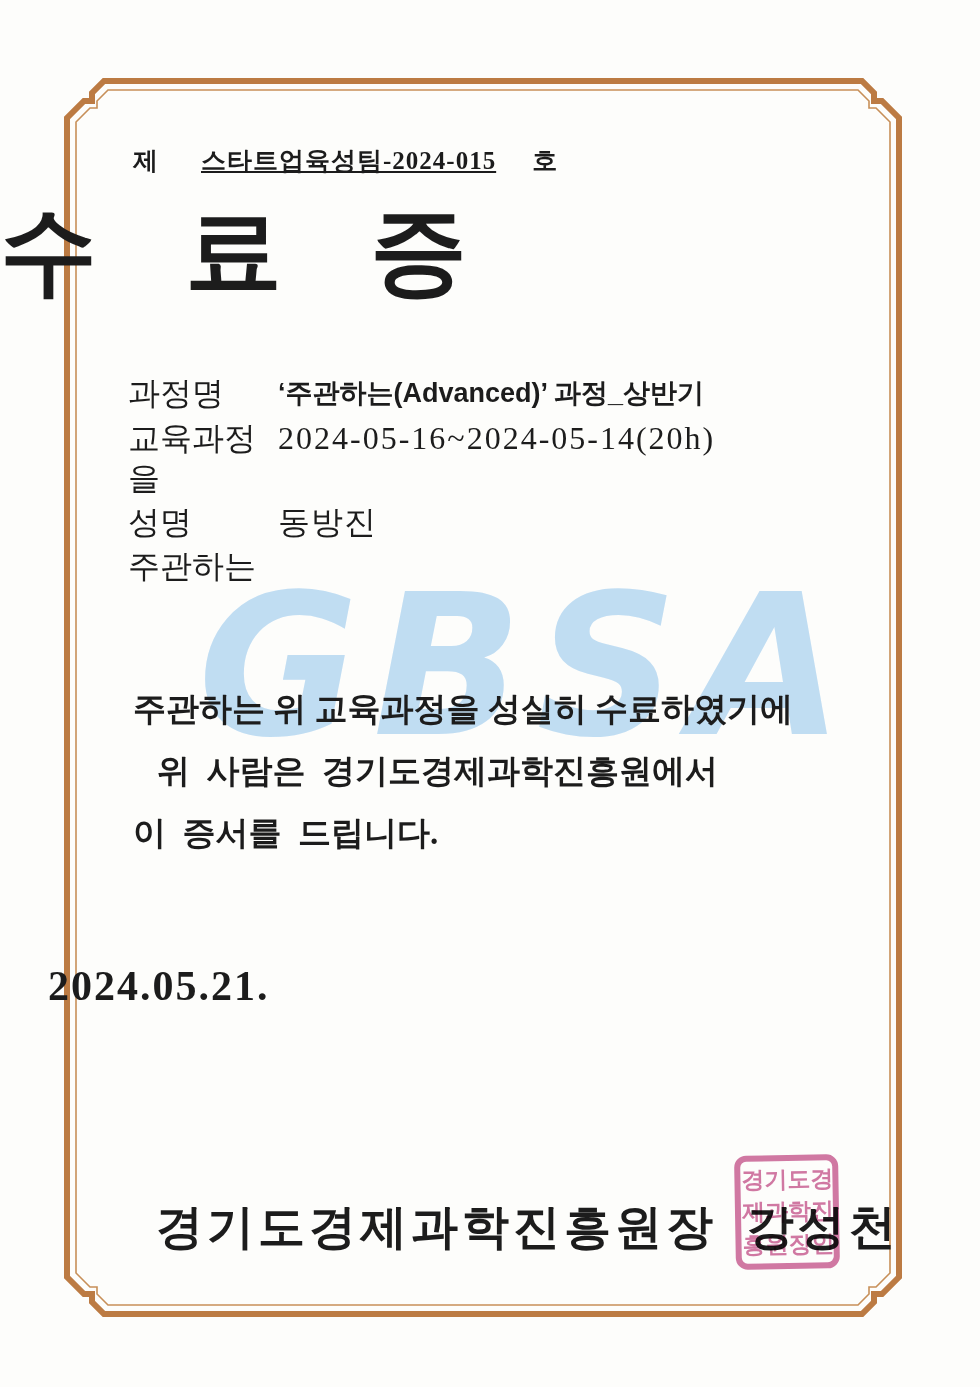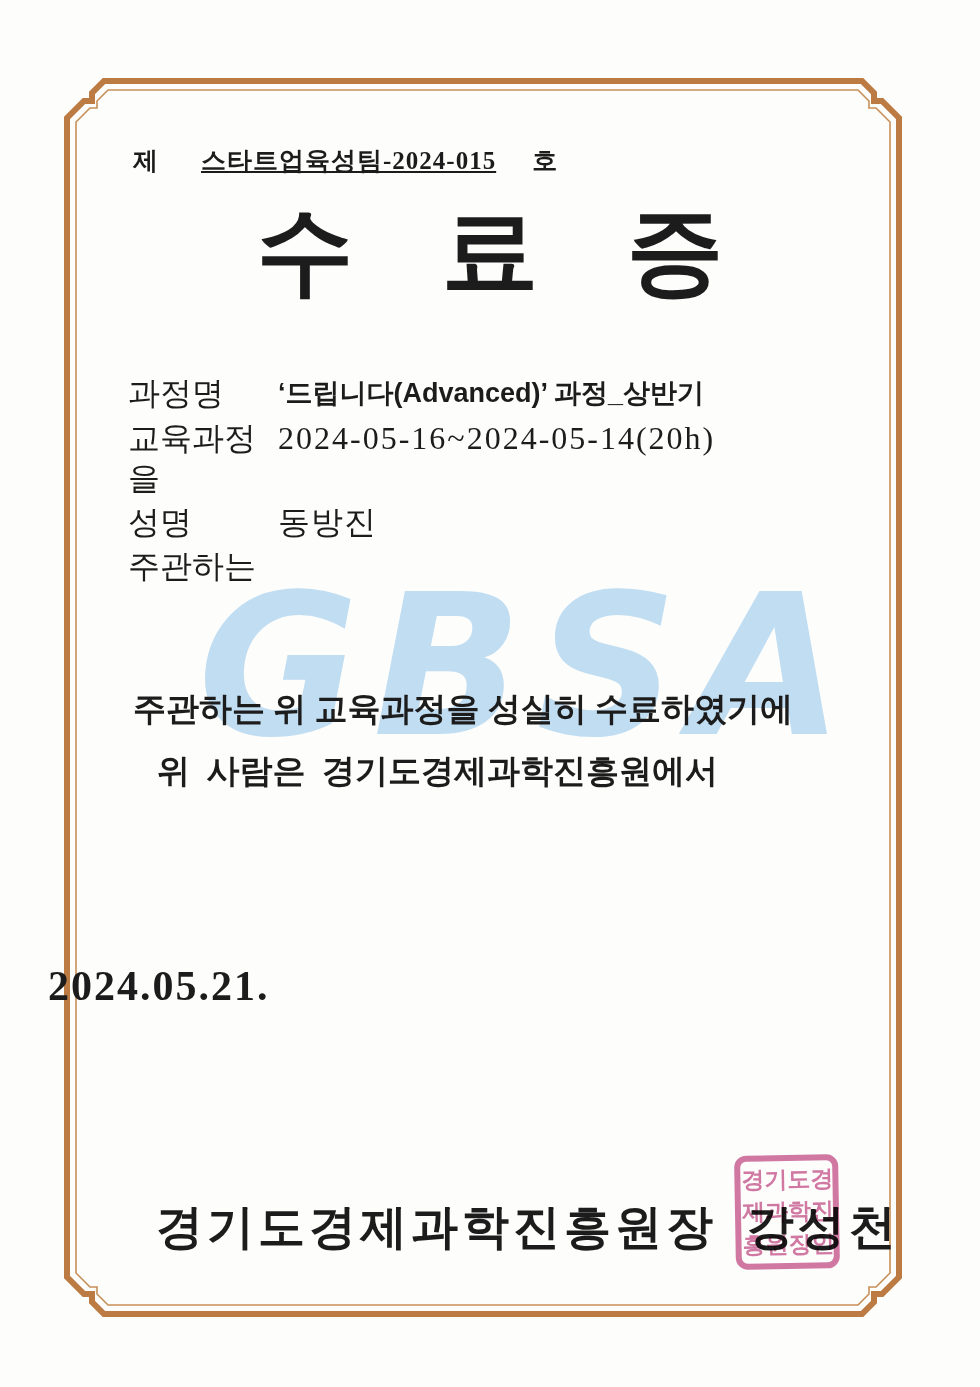--- a/index.html
+++ b/index.html
@@ -30,21 +30,21 @@
     opacity:.62;
     user-select:none;
   }
   .content{position:absolute;left:0;top:0;width:100%;height:100%;z-index:2;}
   .doc-no{
     position:absolute;left:133px;top:144px;
     display:flex;align-items:baseline;
     font-size:25px;font-weight:700;letter-spacing:1px;
   }
   .doc-no .num{margin-left:42px;margin-right:36px;text-decoration:underline;}
-  .title-wrap{position:absolute;left:0;top:196px;width:100%;text-align:center;}
+  .title-wrap{position:absolute;left:0;top:196px;width:100%;text-align:left;}
   .title{
     display:inline-block;
     font-size:97px;font-weight:bold;
     letter-spacing:88px;margin-right:-88px;
     line-height:1.15;
   }
   .fields{position:absolute;left:128px;top:372px;width:700px;}
   .frow{display:flex;margin-bottom:4px;}
   .flabel{
     width:134px;min-width:134px;
@@ -124,21 +124,21 @@
 
     <div class="title-wrap">
       <span class="title">수료증</span>
     </div>
 
     <div class="fields">
 
       <div class="frow course">
         <div class="flabel">과정명</div>
         <div class="course-lines">
-          <div class="course-line">‘드립니다(Advanced)’ 과정_상반기</div>
+          <div class="course-line">‘주관하는(Advanced)’ 과정_상반기</div>
         </div>
       </div>
 
       <div class="frow period">
         <div class="flabel">교육과정을</div>
         <div class="fvalue">2024-05-16~2024-05-14(20h)</div>
       </div>
 
       <div class="frow name">
         <div class="flabel">성명</div>
@@ -148,20 +148,21 @@
       <div class="frow birth">
         <div class="flabel">주관하는</div>
         <div class="fvalue"></div>
       </div>
 
     </div>
 
     <div class="body-text">
       <div class="body-line">주관하는 위 교육과정을 성실히 수료하였기에</div>
       <div class="body-line indent">위  사람은  경기도경제과학진흥원에서</div>
+      <div class="body-line">이  증서를  드립니다.</div>
     </div>
 
     <div class="date-line">2024.05.21.</div>
 
     <div class="signature">경기도경제과학진흥원장 강성천</div>
 
     <div class="seal">
       <div class="seal-row">경기도경</div>
       <div class="seal-row">제과학진</div>
       <div class="seal-row">흥원장인</div>

